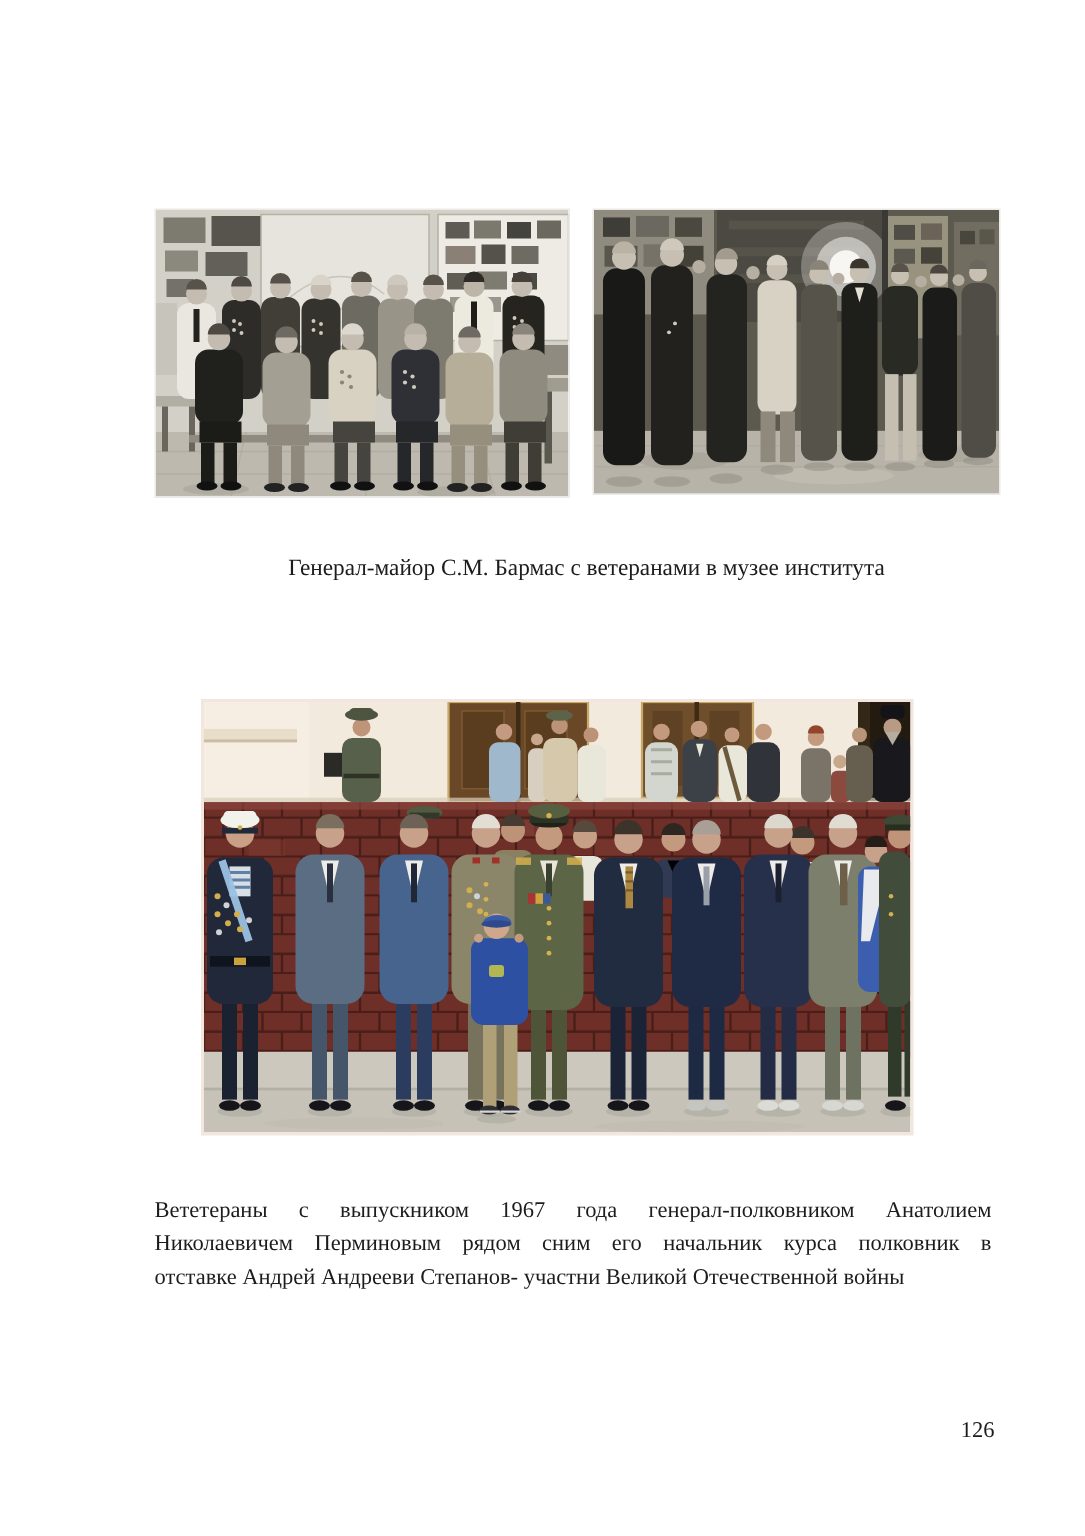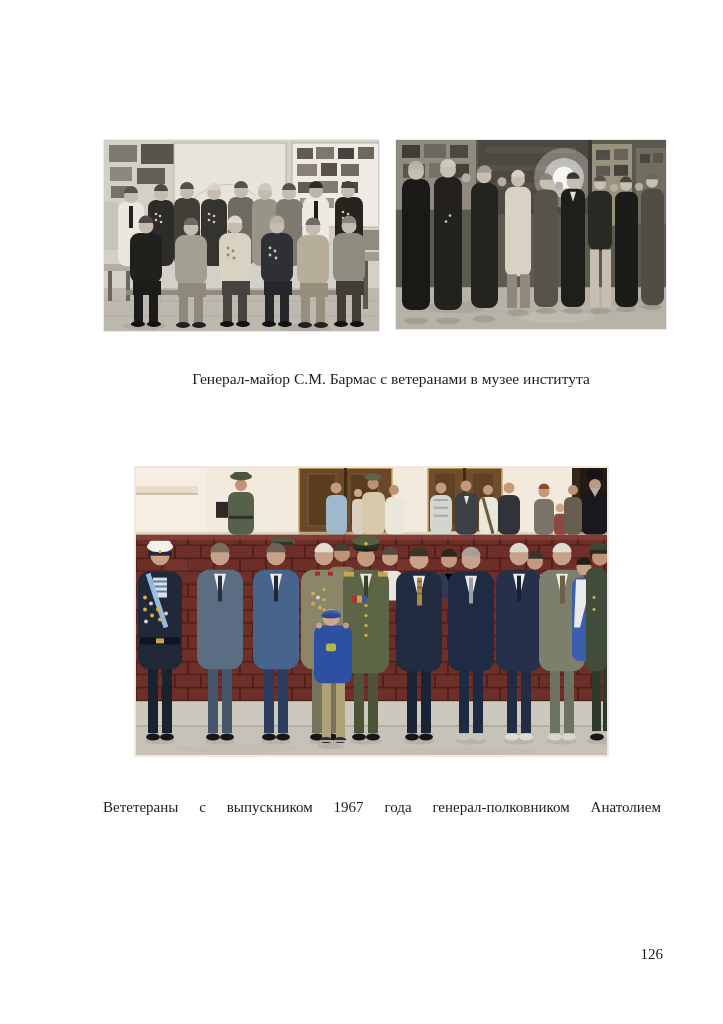--- a/index.html
+++ b/index.html
@@ -637,17 +637,19 @@
             <circle cx="464" cy="90" r="8" fill="#c09478"></circle>
             <ellipse cx="464" cy="80" rx="11" ry="4.5" fill="#3e4834"></ellipse>
             <rect x="454" y="82" width="17" height="4" fill="#272e20"></rect>
           </g>
       </g>
     </svg>
   </div>
 
   <div class="caption-bottom">
     <div class="just">Вететераны с выпускником 1967 года генерал-полковником Анатолием</div>
+    <div class="just">Николаевичем Перминовым рядом сним его начальник курса полковник в</div>
+    <div class="last">отставке Андрей Андрееви Степанов- участни Великой Отечественной войны</div>
   </div>
 
   <div class="page-number">126</div>
 
 </div>
 
 </body></html>

